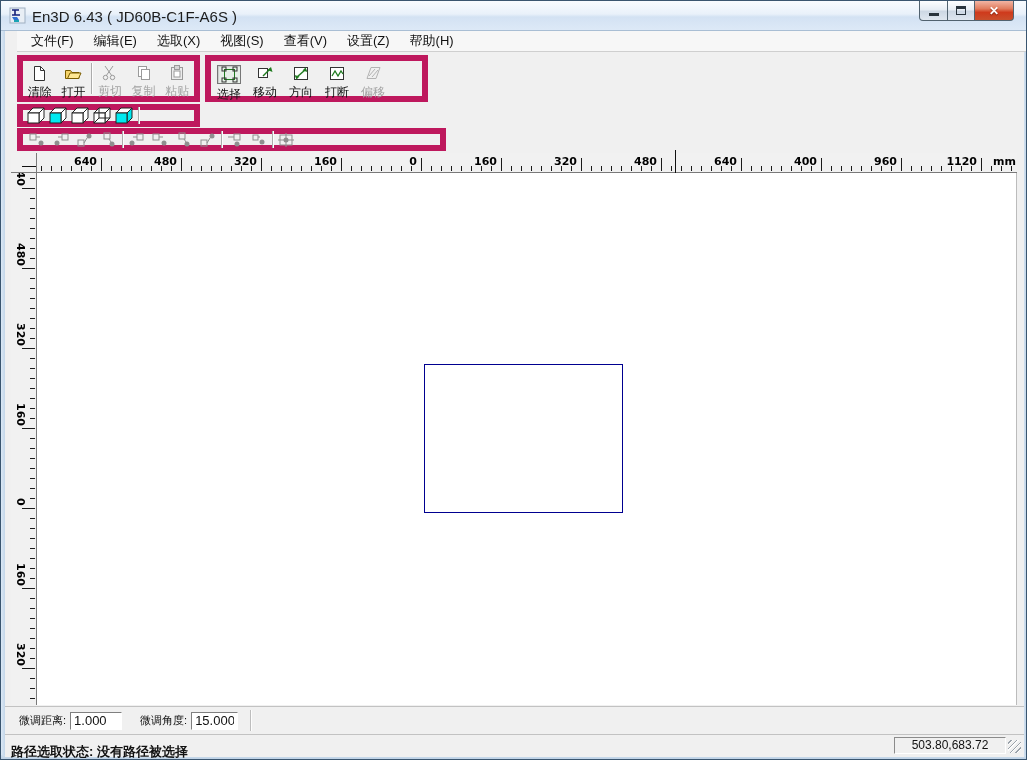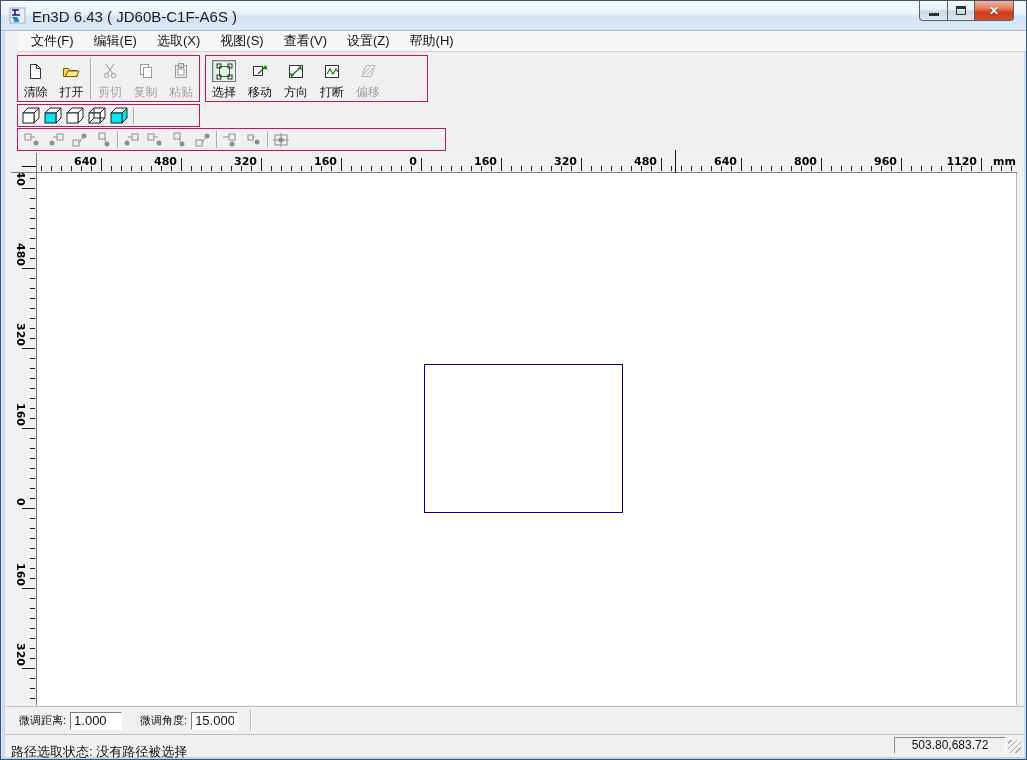--- a/index.html
+++ b/index.html
@@ -26,21 +26,21 @@
   .glyph-max{width:10px;height:9px;border:1px solid #29343d;border-top:3px solid #29343d;background:transparent;}
   .glyph-close{color:#fff;font-size:12px;font-weight:bold;text-shadow:0 1px 1px #7c1d08;line-height:18px;}
   .frame-left,.frame-right{position:absolute;top:30px;bottom:4px;width:4px;background:linear-gradient(90deg,#dce9f6,#c3d6e9);}
   .frame-left{left:0;}.frame-right{right:0;}
   .frame-bottom{position:absolute;left:0;right:0;bottom:0;height:4px;background:linear-gradient(#cfe0f0,#bdd1e5);}
   .client-bg{position:absolute;left:4px;top:30px;width:1019px;height:726px;background:#f0f0f0;}
   
   .menubar{position:absolute;left:16px;top:30px;width:1019px;height:21px;background:#f7f7f7;border-bottom:1px solid #cfcfcf;display:flex;align-items:center;padding-left:4px;}
   .menu-item{font-size:13px;color:#111;padding:2px 10px;}
   
-  .tb-box{position:absolute;background:#f0f0f0;border:1px solid #be185d;display:flex;align-items:stretch;}
+  .tb-box{position:absolute;background:#f0f0f0;border:6px solid #be185d;display:flex;align-items:stretch;}
   .tb-sep{width:1px;background:#ababab;box-shadow:1px 0 0 #fdfdfd;margin:2px 1px;}
   .tool-btn{width:36px;display:flex;flex-direction:column;align-items:center;padding-top:4px;}
   .tool-btn .icon-frame{width:24px;height:22px;display:flex;align-items:center;justify-content:center;}
   .tool-btn.active .icon-frame{border:1px solid #767676;background:#e6efe8;box-shadow:inset 1px 1px 1px #c9c9c9;}
   .tool-btn .tb-label{font-size:12px;color:#111;margin-top:2px;white-space:nowrap;}
   .tool-btn.disabled .tb-label{color:#a3a3a3;}
   .cube-btn{width:22px;height:20px;display:flex;align-items:center;justify-content:center;}
   .node-btn{width:24px;height:20px;display:flex;align-items:center;justify-content:center;}
   
   .ruler-corner{position:absolute;left:10px;top:152px;width:26px;height:20px;background:#f1f1f1;border-bottom:1px solid #7a7a7a;border-right:1px solid #7a7a7a;}
@@ -59,21 +59,21 @@
   .marker-h{position:absolute;left:674px;top:149px;width:1px;height:23px;background:#111;}
   .marker-v{position:absolute;left:21px;top:165px;width:14px;height:1px;background:#111;}
   
   .divider{position:absolute;left:4px;width:1019px;height:1px;background:#c2c2c2;box-shadow:0 1px 0 #fbfbfb;}
   .nudge-panel{position:absolute;left:4px;top:706px;width:1019px;height:27px;background:#f0f0f0;display:flex;align-items:center;}
   .nudge-label{font-size:11px;color:#111;margin-left:14px;}
   .nudge-input{width:52px;height:18px;margin-left:4px;border:1px solid;border-color:#7f7f7f #ffffff #ffffff #7f7f7f;background:#fff;font:13px "Liberation Sans",sans-serif;padding:0 3px;color:#111;}
   .nudge-input.angle{width:47px;}
   .nudge-vsep{width:1px;height:21px;background:#bdbdbd;box-shadow:1px 0 0 #fdfdfd;margin-left:12px;}
   .statusbar{position:absolute;left:4px;top:734px;width:1019px;height:22px;background:#f0f0f0;}
-  .status-text{position:absolute;left:6px;top:8px;font-size:13px;color:#111;white-space:pre;}
+  .status-text{position:absolute;left:6px;top:8px;font-size:13px;color:#111;white-space:pre;font-weight:bold;}
   .coord-box{position:absolute;left:889px;top:2px;width:112px;height:17px;border:1px solid;border-color:#8b8b8b #ffffff #ffffff #8b8b8b;font-size:12px;color:#111;text-align:center;line-height:15px;}
   .resize-grip{position:absolute;right:3px;top:5px;width:13px;height:13px;
     background:repeating-linear-gradient(135deg,transparent 0 2px,#9aa2aa 2px 3px,#fdfdfd 3px 4px);}
   svg{display:block;}
 </style>
 </head>
 <body>
 
 <div class="window">
 
@@ -470,21 +470,21 @@
       <div class="htick" style="left: 974px;"></div>
       <div class="hlabel" style="left: 22px;">640</div>
       <div class="hlabel" style="left: 102px;">480</div>
       <div class="hlabel" style="left: 182px;">320</div>
       <div class="hlabel" style="left: 262px;">160</div>
       <div class="hlabel" style="left: 342px;">0</div>
       <div class="hlabel" style="left: 422px;">160</div>
       <div class="hlabel" style="left: 502px;">320</div>
       <div class="hlabel" style="left: 582px;">480</div>
       <div class="hlabel" style="left: 662px;">640</div>
-      <div class="hlabel" style="left: 742px;">800</div>
+      <div class="hlabel" style="left: 742px;">400</div>
       <div class="hlabel" style="left: 822px;">960</div>
       <div class="hlabel" style="left: 902px;">1120</div>
     </div>
   <div class="v-ruler">
       <div class="vtick" style="top: 5px;"></div>
       <div class="vtick major" style="top: 15px;"></div>
       <div class="vtick" style="top: 25px;"></div>
       <div class="vtick" style="top: 35px;"></div>
       <div class="vtick" style="top: 45px;"></div>
       <div class="vtick" style="top: 55px;"></div>

